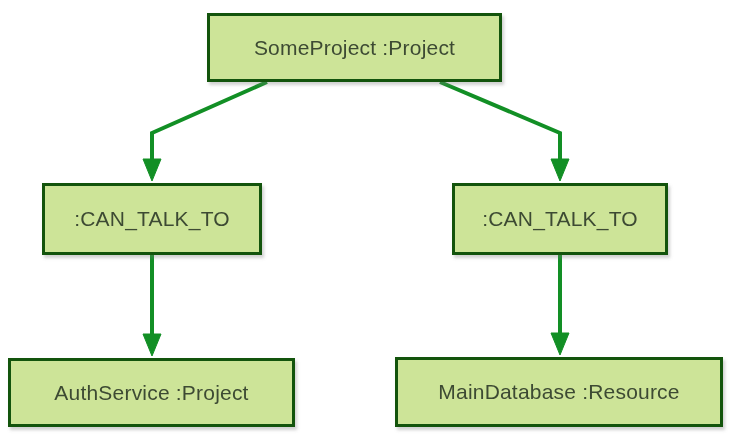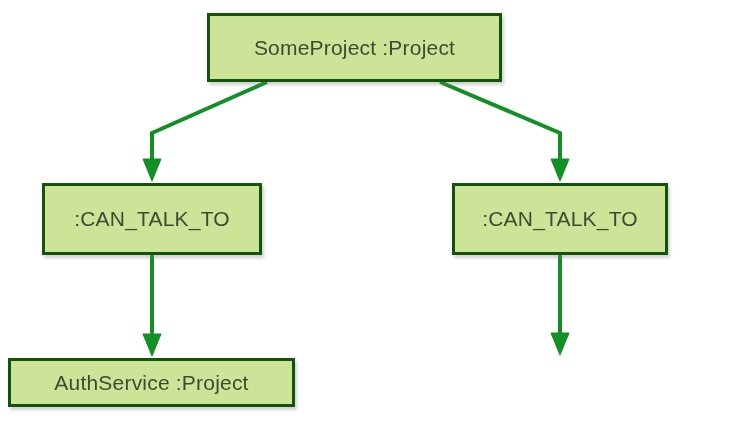--- a/index.html
+++ b/index.html
@@ -28,21 +28,21 @@
     color:var(--text);
     display:flex;align-items:center;justify-content:center;
     font-size:21px;
     letter-spacing:0.2px;
     box-shadow:2px 3px 3px rgba(120,120,120,0.35);
     white-space:nowrap;
   }
   .node-someproject{left:207px;top:13px;width:295px;height:69px;}
   .node-can-talk-to-left{left:42px;top:183px;width:220px;height:72px;}
   .node-can-talk-to-right{left:452px;top:183px;width:216px;height:72px;}
-  .node-authservice{left:8px;top:358px;width:287px;height:49px;}
+  .node-authservice{left:8px;top:358px;width:287px;height:69px;}
   .node-maindatabase{left:395px;top:357px;width:328px;height:70px;}
 </style>
 </head>
 <body>
 
 <div class="canvas">
 
   <svg class="edges" viewBox="0 0 735 442" xmlns="http://www.w3.org/2000/svg">
 
     <polyline class="edge-line" points="267,82 152,133 152,160"></polyline>
@@ -67,14 +67,17 @@
   </div>
 
   <div class="node node-can-talk-to-right">
     <span>:CAN_TALK_TO</span>
   </div>
 
   <div class="node node-authservice">
     <span>AuthService :Project</span>
   </div>
 
+  <div class="node node-maindatabase">
+    <span>MainDatabase :Resource</span>
+  </div>
 
 </div>
 
 </body></html>

